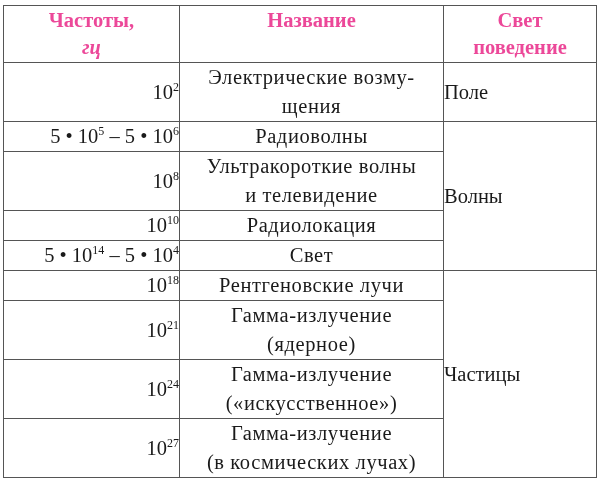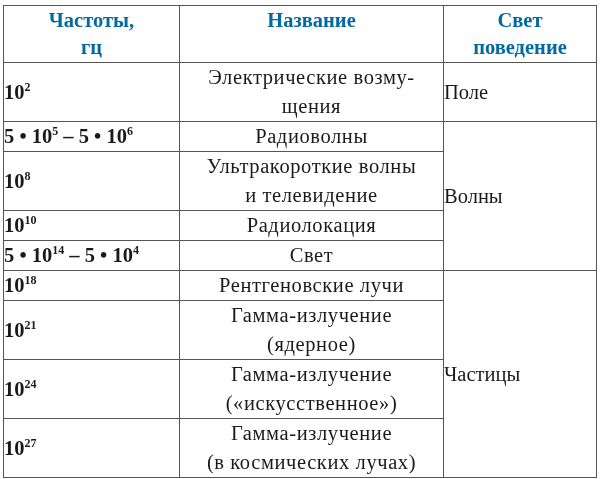--- a/index.html
+++ b/index.html
@@ -29,27 +29,27 @@
       font-size: 20.5px;
       line-height: 29px;
       vertical-align: middle;
     }
     table.freq th {
       font-weight: bold;
       text-align: center;
       vertical-align: top;
       padding-top: 1px;
       line-height: 27px;
-      color: #0369a1;
+      color: #ec4899;
     }
     th .unit {
+      font-style: italic;
     }
     td.freq-cell {
-      text-align: left;
-      font-weight: bold;
+      text-align: right;
     }
     td.name-cell {
       text-align: center;
       padding-left: 6px;
       letter-spacing: 0.6px;
     }
     td.behavior-cell {
     }
     sup {
       font-size: 12px;

